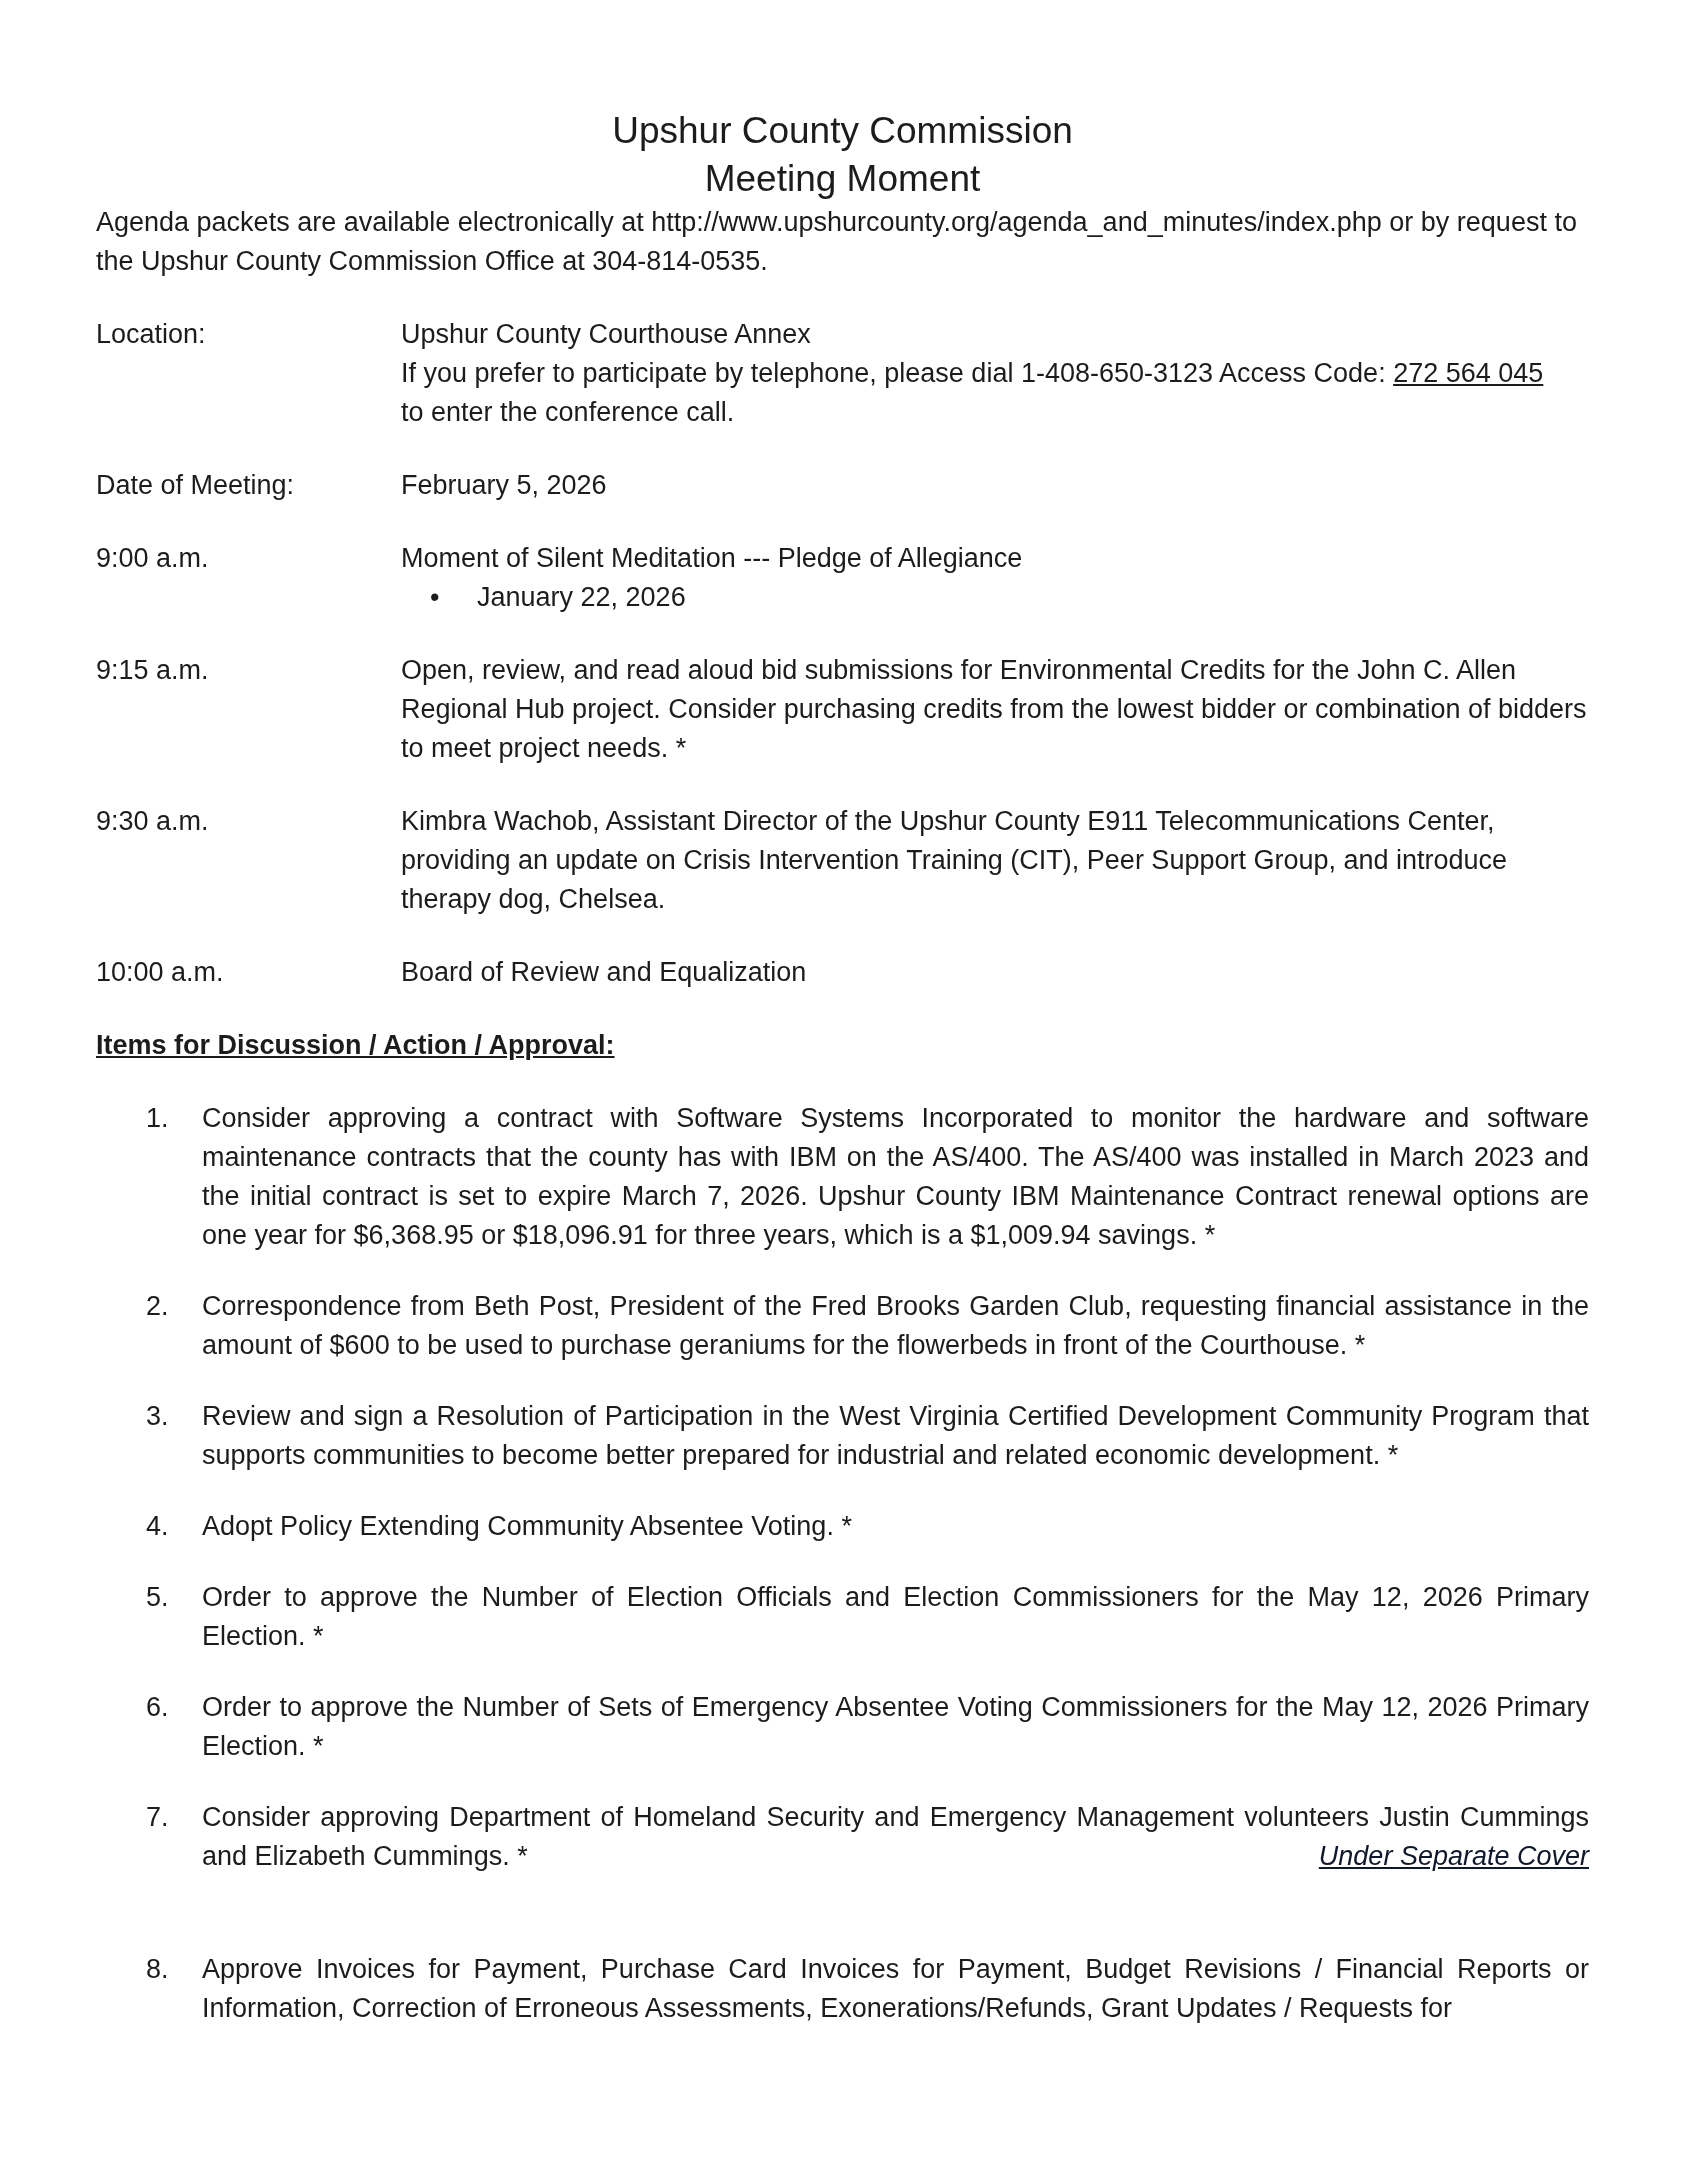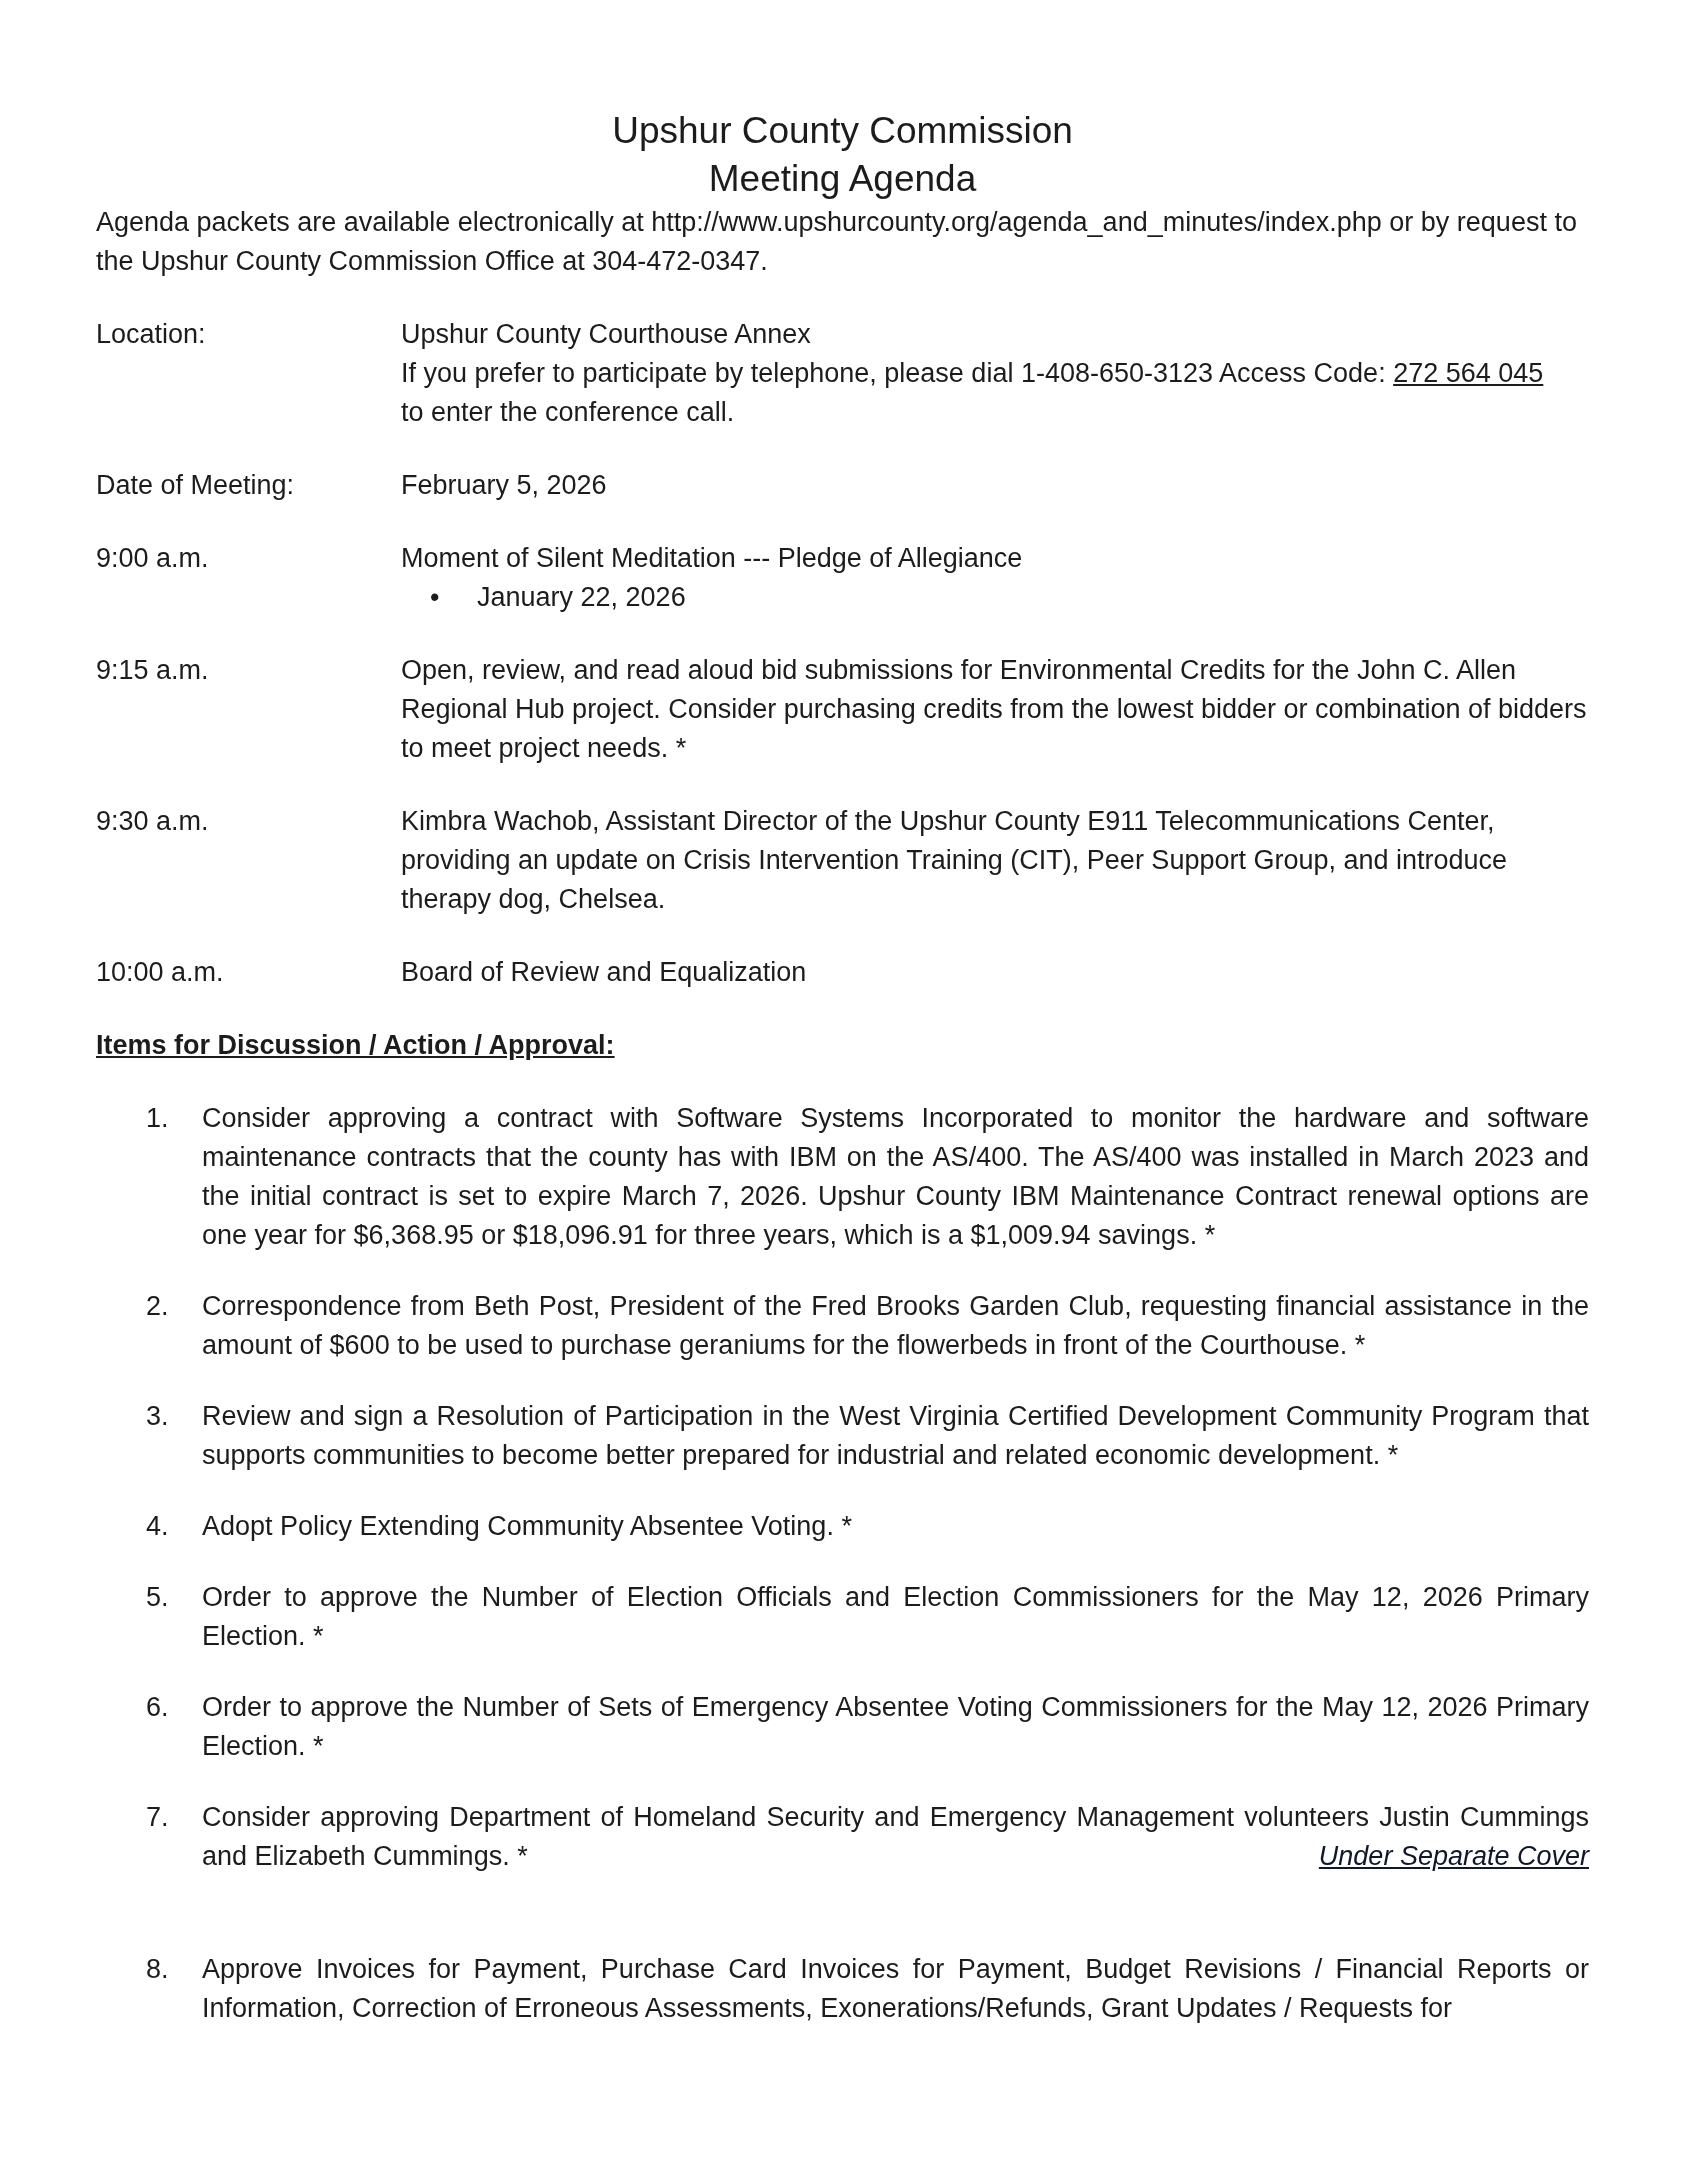--- a/index.html
+++ b/index.html
@@ -57,24 +57,24 @@
     cursor:pointer;
   }
 </style>
 </head>
 <body>
 
 <div class="page">
 
   <div class="title-block">
     <div class="title-line">Upshur County Commission</div>
-    <div class="title-line">Meeting Agenda</div>
+    <div class="title-line">Meeting Moment</div>
   </div>
 
-  <div class="intro">Agenda packets are available electronically at http://www.upshurcounty.org/agenda_and_minutes/index.php or by request to the Upshur County Commission Office at 304-472-0347.</div>
+  <div class="intro">Agenda packets are available electronically at http://www.upshurcounty.org/agenda_and_minutes/index.php or by request to the Upshur County Commission Office at 304-814-0535.</div>
 
   <div class="schedule">
 
     <div class="sched-row">
       <div class="sched-label">Location:</div>
       <div class="sched-value">
         <div>Upshur County Courthouse Annex</div>
         <div><span>If you prefer to participate by telephone, please dial 1-408-650-3123 Access Code: </span><span class="underlined">272 564 045</span></div>
         <div>to enter the conference call.</div>
       </div>

